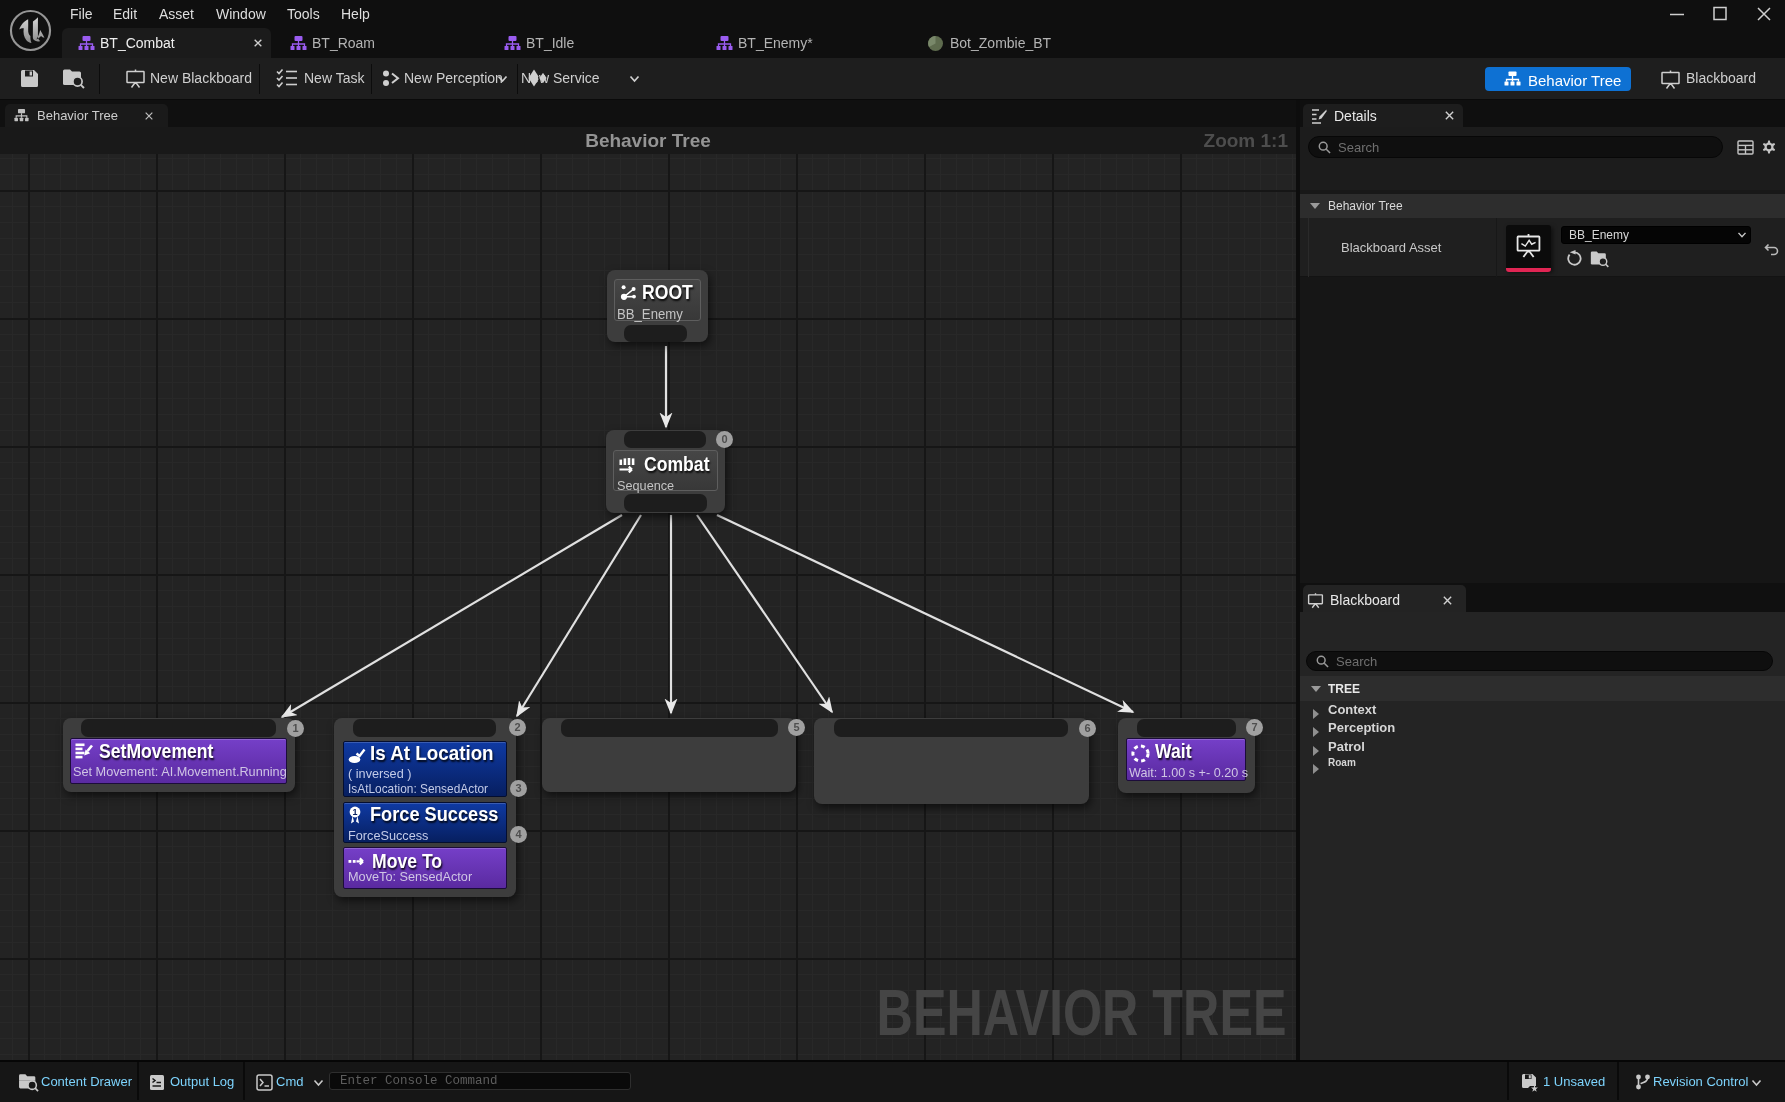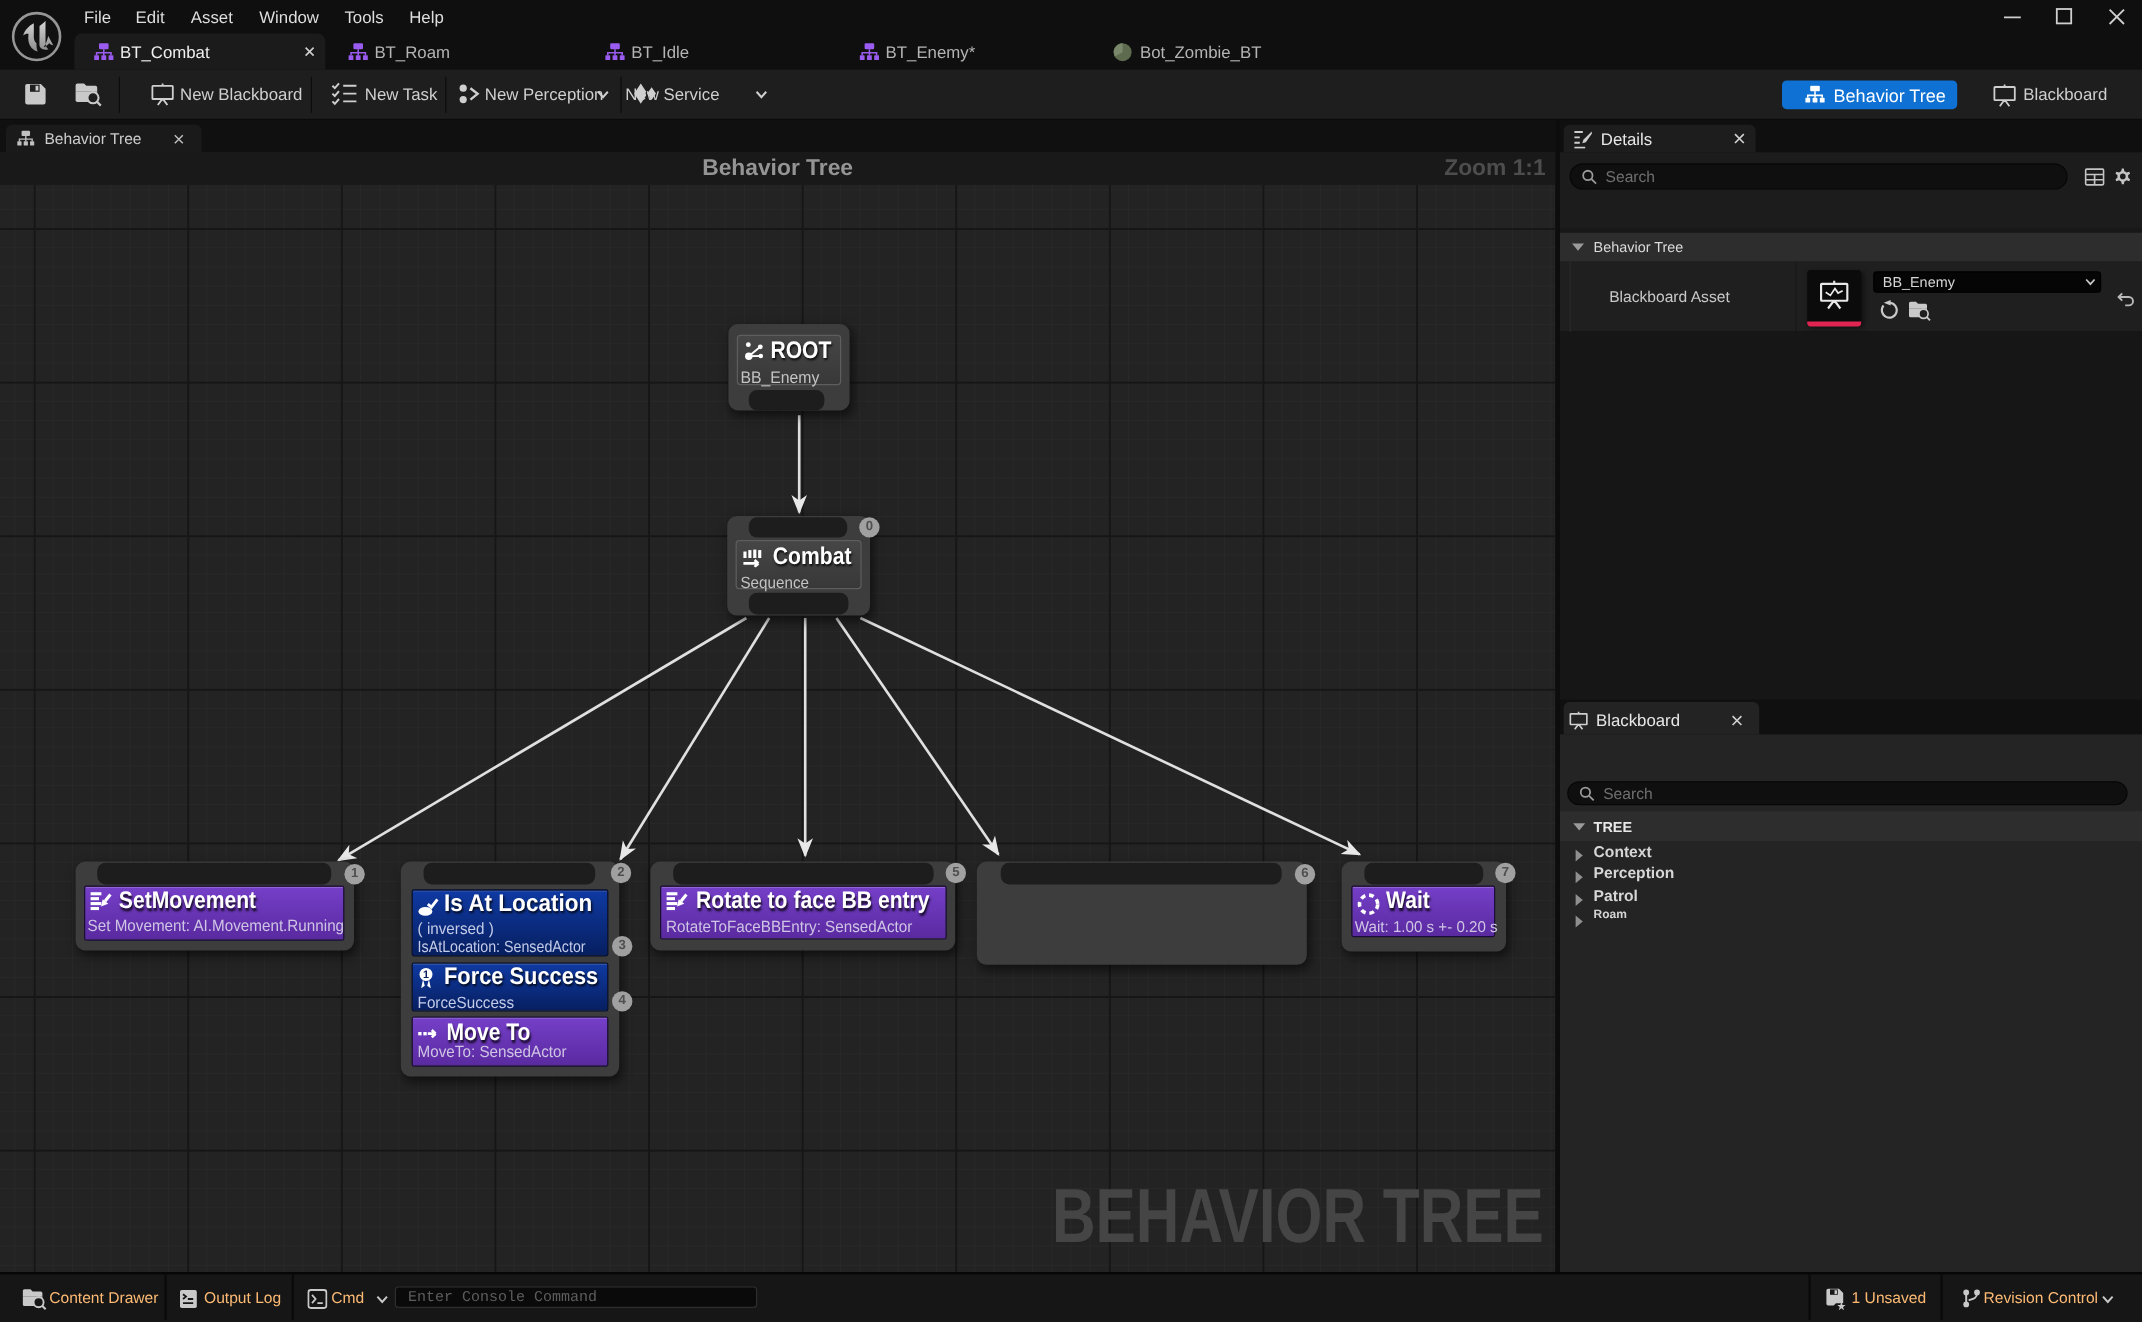--- a/index.html
+++ b/index.html
@@ -42,21 +42,21 @@
   .gsub{color:#c4c4c4;}
   
   #rpanel{position:absolute;left:1300px;top:100px;width:485px;height:962px;background:#161616;}
   .ptabrow{position:absolute;left:0;width:485px;height:27px;background:#0f0f0f;}
   .search{position:absolute;background:#0f0f0f;border:1px solid #070707;border-radius:11px;color:#6f6f6f;font-size:13px;display:flex;align-items:center;}
   .cathdr{position:absolute;left:0;width:485px;background:#2d2d2d;color:#e8e8e8;font-weight:bold;font-size:12px;display:flex;align-items:center;}
   .tri-d{width:0;height:0;border-left:5px solid transparent;border-right:5px solid transparent;border-top:6px solid #9a9a9a;display:inline-block;}
   .tri-r{width:0;height:0;border-top:5px solid transparent;border-bottom:5px solid transparent;border-left:6px solid #8f8f8f;display:inline-block;}
   
   #bottombar{position:absolute;left:0;top:1060px;width:1785px;height:42px;background:#161616;border-top:2px solid #060606;}
-  .bitem{position:absolute;top:0;height:38px;display:flex;align-items:center;color:#fdba74;font-size:13px;}
+  .bitem{position:absolute;top:0;height:38px;display:flex;align-items:center;color:#7dd3fc;font-size:13px;}
   .bsep{position:absolute;top:0px;width:2px;height:38px;background:#0a0a0a;}
 </style>
 </head>
 <body>
 <div id="menubar">
   <div class="mitem" style="left:70px;">File</div>
   <div class="mitem" style="left:113px;">Edit</div>
   <div class="mitem" style="left:159px;">Asset</div>
   <div class="mitem" style="left:216px;">Window</div>
   <div class="mitem" style="left:287px;">Tools</div>
@@ -325,34 +325,20 @@
         <div class="ntitle" style="left:28px;top:2px;">Move To</div>
         <div class="nsub" style="left:4px;top:21px;">MoveTo: SensedActor</div>
       </div>
       <div class="badge" style="left:175px;top:1px;">2</div>
       <div class="badge" style="left:176px;top:62px;">3</div>
       <div class="badge" style="left:176px;top:108px;">4</div>
     </div>
 
     <div class="node" style="left:542px;top:618px;width:254px;height:74px;">
       <div class="pin" style="left:19px;top:1px;width:217px;height:18px;"></div>
-      <div class="purple" style="left:8px;top:20px;width:239px;height:45px;">
-        <svg class="abs" style="left:4px;top:4px" width="19" height="18" viewBox="0 0 19 18">
-          <g fill="#ffffff">
-              <rect x="0.5" y="0.5" width="9" height="2.6"></rect>
-              <rect x="0.5" y="4.6" width="7" height="2.6"></rect>
-              <rect x="0.5" y="8.7" width="9" height="2.6"></rect>
-              <rect x="0.5" y="12.8" width="7" height="2.6"></rect>
-            </g>
-          <path d="M17 2.5 L12.5 8" stroke="#ffffff" stroke-width="2.6"></path>
-          <path d="M9.2 12.4 L10.6 6.4 L15.2 10.2 Z" fill="#ffffff"></path>
-        </svg>
-        <div class="ntitle" style="left:29px;top:1px;">Rotate to face BB entry</div>
-        <div class="nsub" style="left:4px;top:26px;">RotateToFaceBBEntry: SensedActor</div>
-      </div>
       <div class="badge" style="left:246px;top:1px;">5</div>
     </div>
 
     <div class="node" style="left:814px;top:618px;width:275px;height:86px;">
       <div class="pin" style="left:20px;top:1px;width:234px;height:18px;"></div>
       <div class="badge" style="left:265px;top:2px;">6</div>
     </div>
 
     <div class="node" style="left:1118px;top:618px;width:137px;height:75px;">
       <div class="pin" style="left:19px;top:1px;width:99px;height:18px;"></div>

